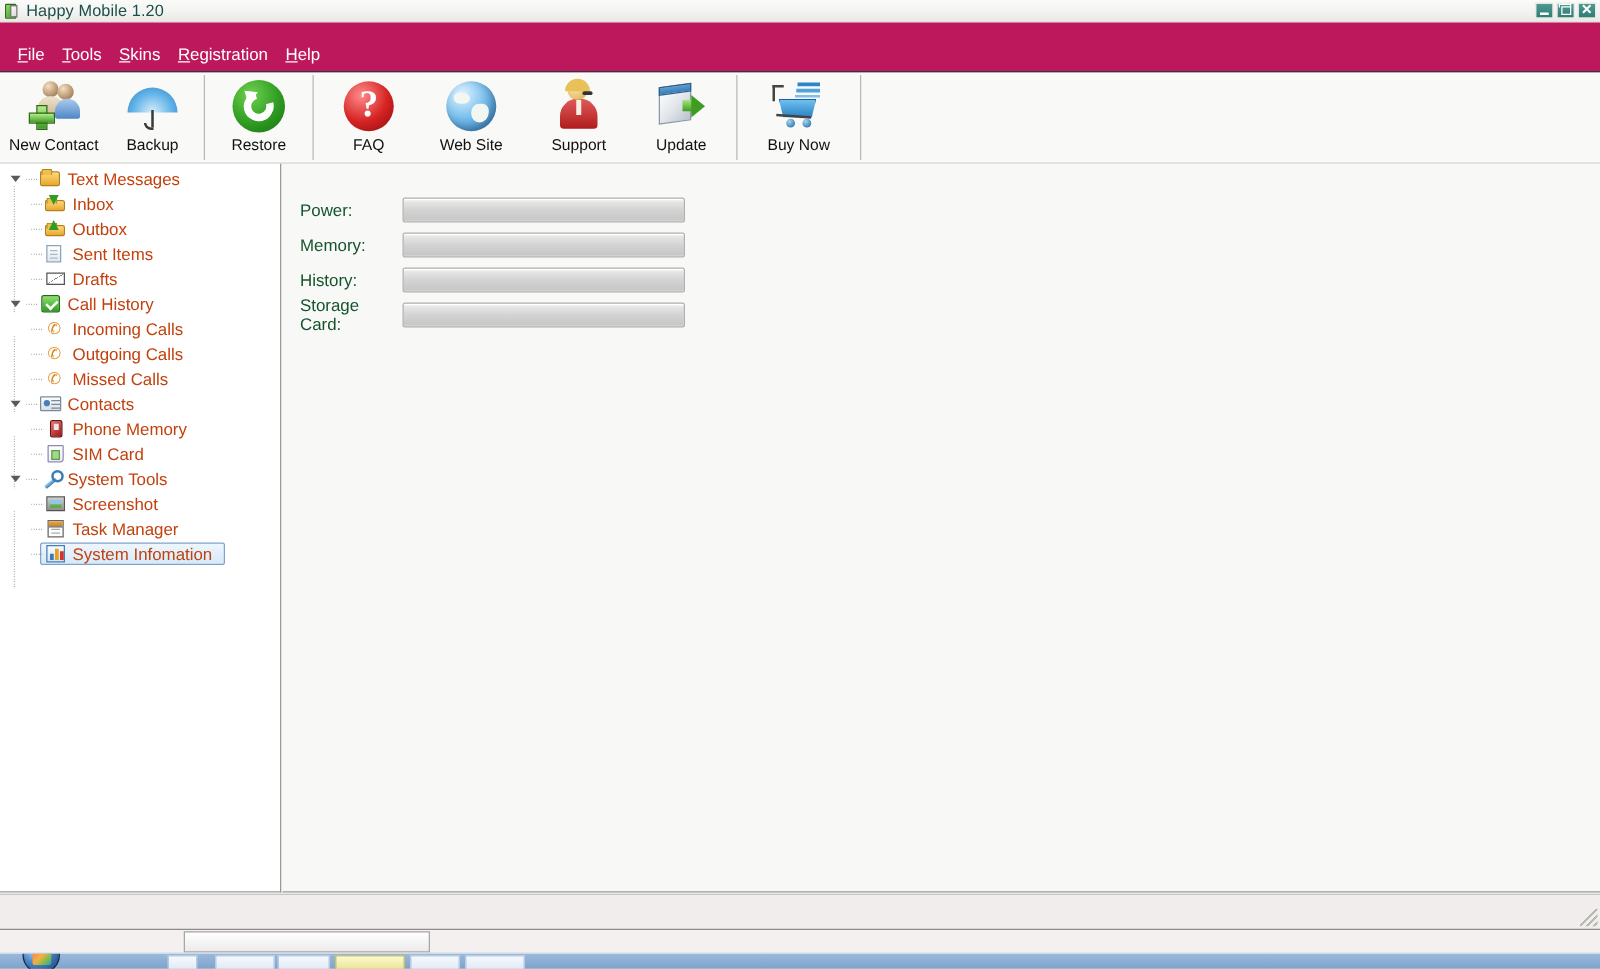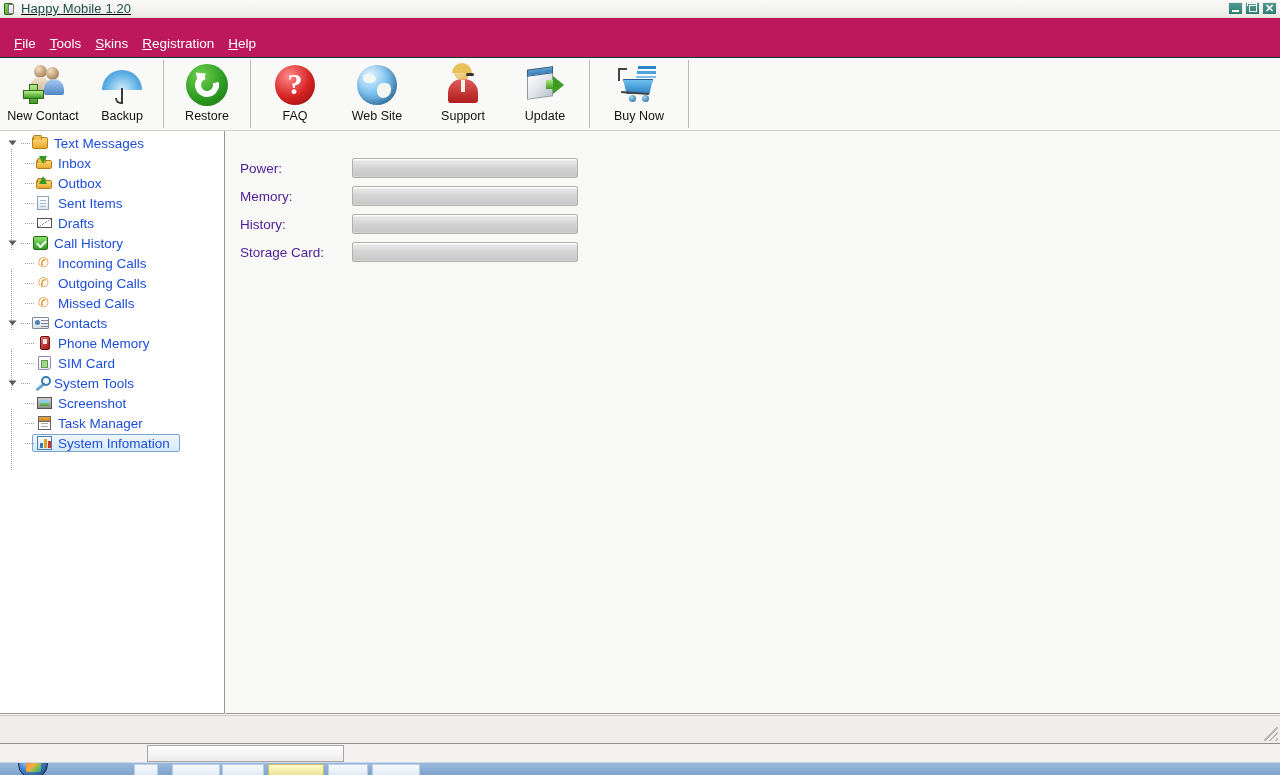--- a/index.html
+++ b/index.html
@@ -17,21 +17,20 @@
     width: 1280px; height: 775px;
     background: #f7f7f5;
   }
 
   
   #title-bar {
     position: absolute; left: 0; top: 0; width: 1280px; height: 18px;
     background: linear-gradient(to bottom, #fbfbfa 0%, #f2f2f0 60%, #e9e9e6 100%);
     display: flex; align-items: center;
     border-bottom: 1px solid #dcdcd8;
-    text-decoration: underline;
   }
   #title-icon {
     width: 14px; height: 14px; margin-left: 2px; margin-right: 5px;
     position: relative; flex: none;
   }
   #title-icon .bk {
     position:absolute; left:2px; top:1px; width:9px; height:12px;
     background: linear-gradient(135deg,#8fd96a 0%, #3f9c23 100%);
     border:1px solid #2c6b17; border-radius:1px;
   }
@@ -181,21 +180,21 @@
     border-left: 5px solid #5a5a5a; border-top: 4px solid transparent; border-bottom: 4px solid transparent;
     transform: rotate(90deg) translateX(0px);
   }
   .tree-node .dots { width: 14px; height: 20px; flex: none; position: relative; }
   .tree-node .dots:before {
     content:""; position:absolute; left:3px; top:10px; width:10px; height:1px;
     background-image: linear-gradient(to right,#9a9a95 50%, transparent 50%);
     background-size: 2px 1px;
   }
   .tree-node .node-ico { width: 18px; height: 16px; margin-right: 4px; flex:none; position:relative; }
-  .tree-node .node-label { font-size: 13.5px; color: #1d4ed8; }
+  .tree-node .node-label { font-size: 13.5px; color: #c2410c; }
   .tree-node.level1 { padding-left: 6px; }
   .tree-node.level2 { padding-left: 22px; }
   .vline {
     position:absolute; left: 11px; width: 1px;
     background-image: linear-gradient(to bottom,#9a9a95 50%, transparent 50%);
     background-size: 1px 2px;
   }
   .tree-node.selected .selbox {
     position:absolute; left: 32px; right: auto; top: 1px; height: 18px;
     background: linear-gradient(to bottom,#eef6fd 0%, #d6eaf9 100%);
@@ -265,21 +264,21 @@
   
   #content {
     position: absolute; left: 226px; top: 131px; width: 1054px; height: 583px;
     background: #f8f8f6;
     border-bottom: 1px solid #9a9a95;
   }
   .info-row {
     position: absolute; left: 0; height: 22px; display: flex; align-items: center;
   }
   .info-label {
-    width: 126px; font-size: 13.5px; color: #4c1d95; padding-left: 14px;
+    width: 96px; font-size: 13.5px; color: #14532d; padding-left: 14px;
   }
   .progress-bar {
     width: 226px; height: 20px; position: relative;
     background: linear-gradient(to bottom, #fbfbfb 0%, #e6e6e6 14%, #d3d3d3 50%, #c8c8c8 92%, #d9d9d9 100%);
     border: 1px solid #b0b0ac;
     border-radius: 2px;
     box-shadow: inset 0 1px 0 #ffffff;
     overflow: hidden;
   }
   .progress-bar .fill {

